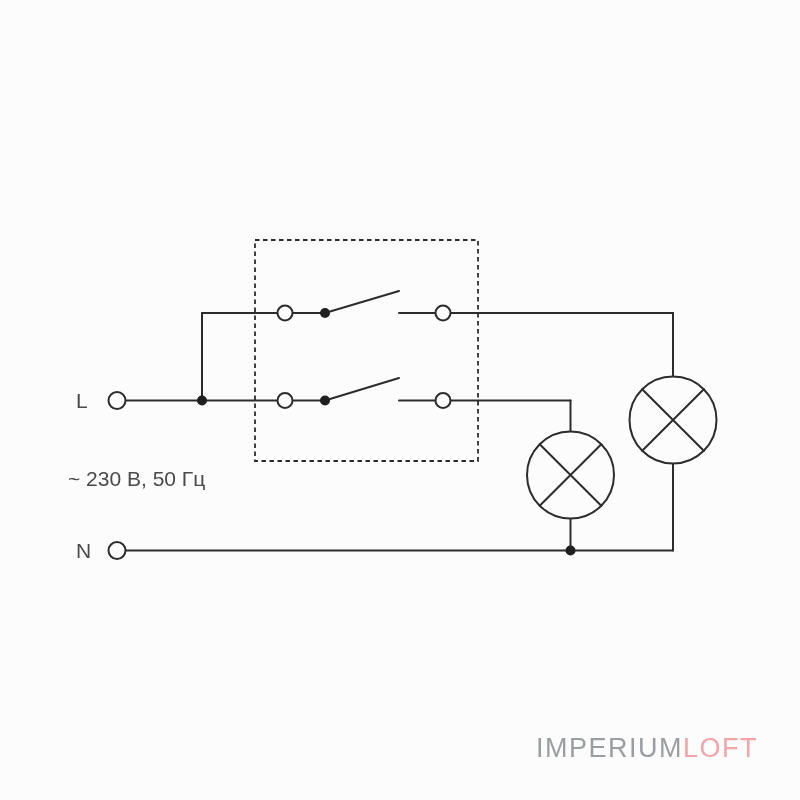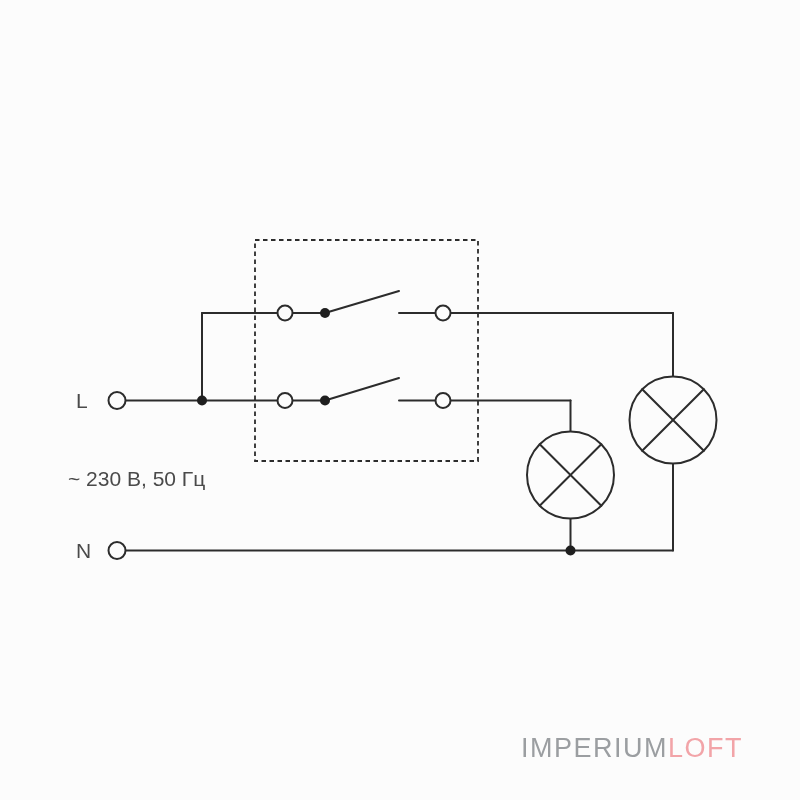--- a/index.html
+++ b/index.html
@@ -47,21 +47,21 @@
     stroke-dasharray: 4.5 3.5;
   }
   .label {
     fill: #4a4a4a;
     font-size: 21px;
     font-family: "Liberation Sans", sans-serif;
   }
   .watermark {
     position: absolute;
     top: 735px;
-    right: 57px;
+    right: 42px;
     font-size: 27px;
     letter-spacing: 1.5px;
     line-height: 1;
     font-weight: 400;
     white-space: nowrap;
     user-select: none;
   }
   .watermark .wm-main { color: #9b9ea1; }
   .watermark .wm-accent { color: #f2a4a8; }
 </style>

